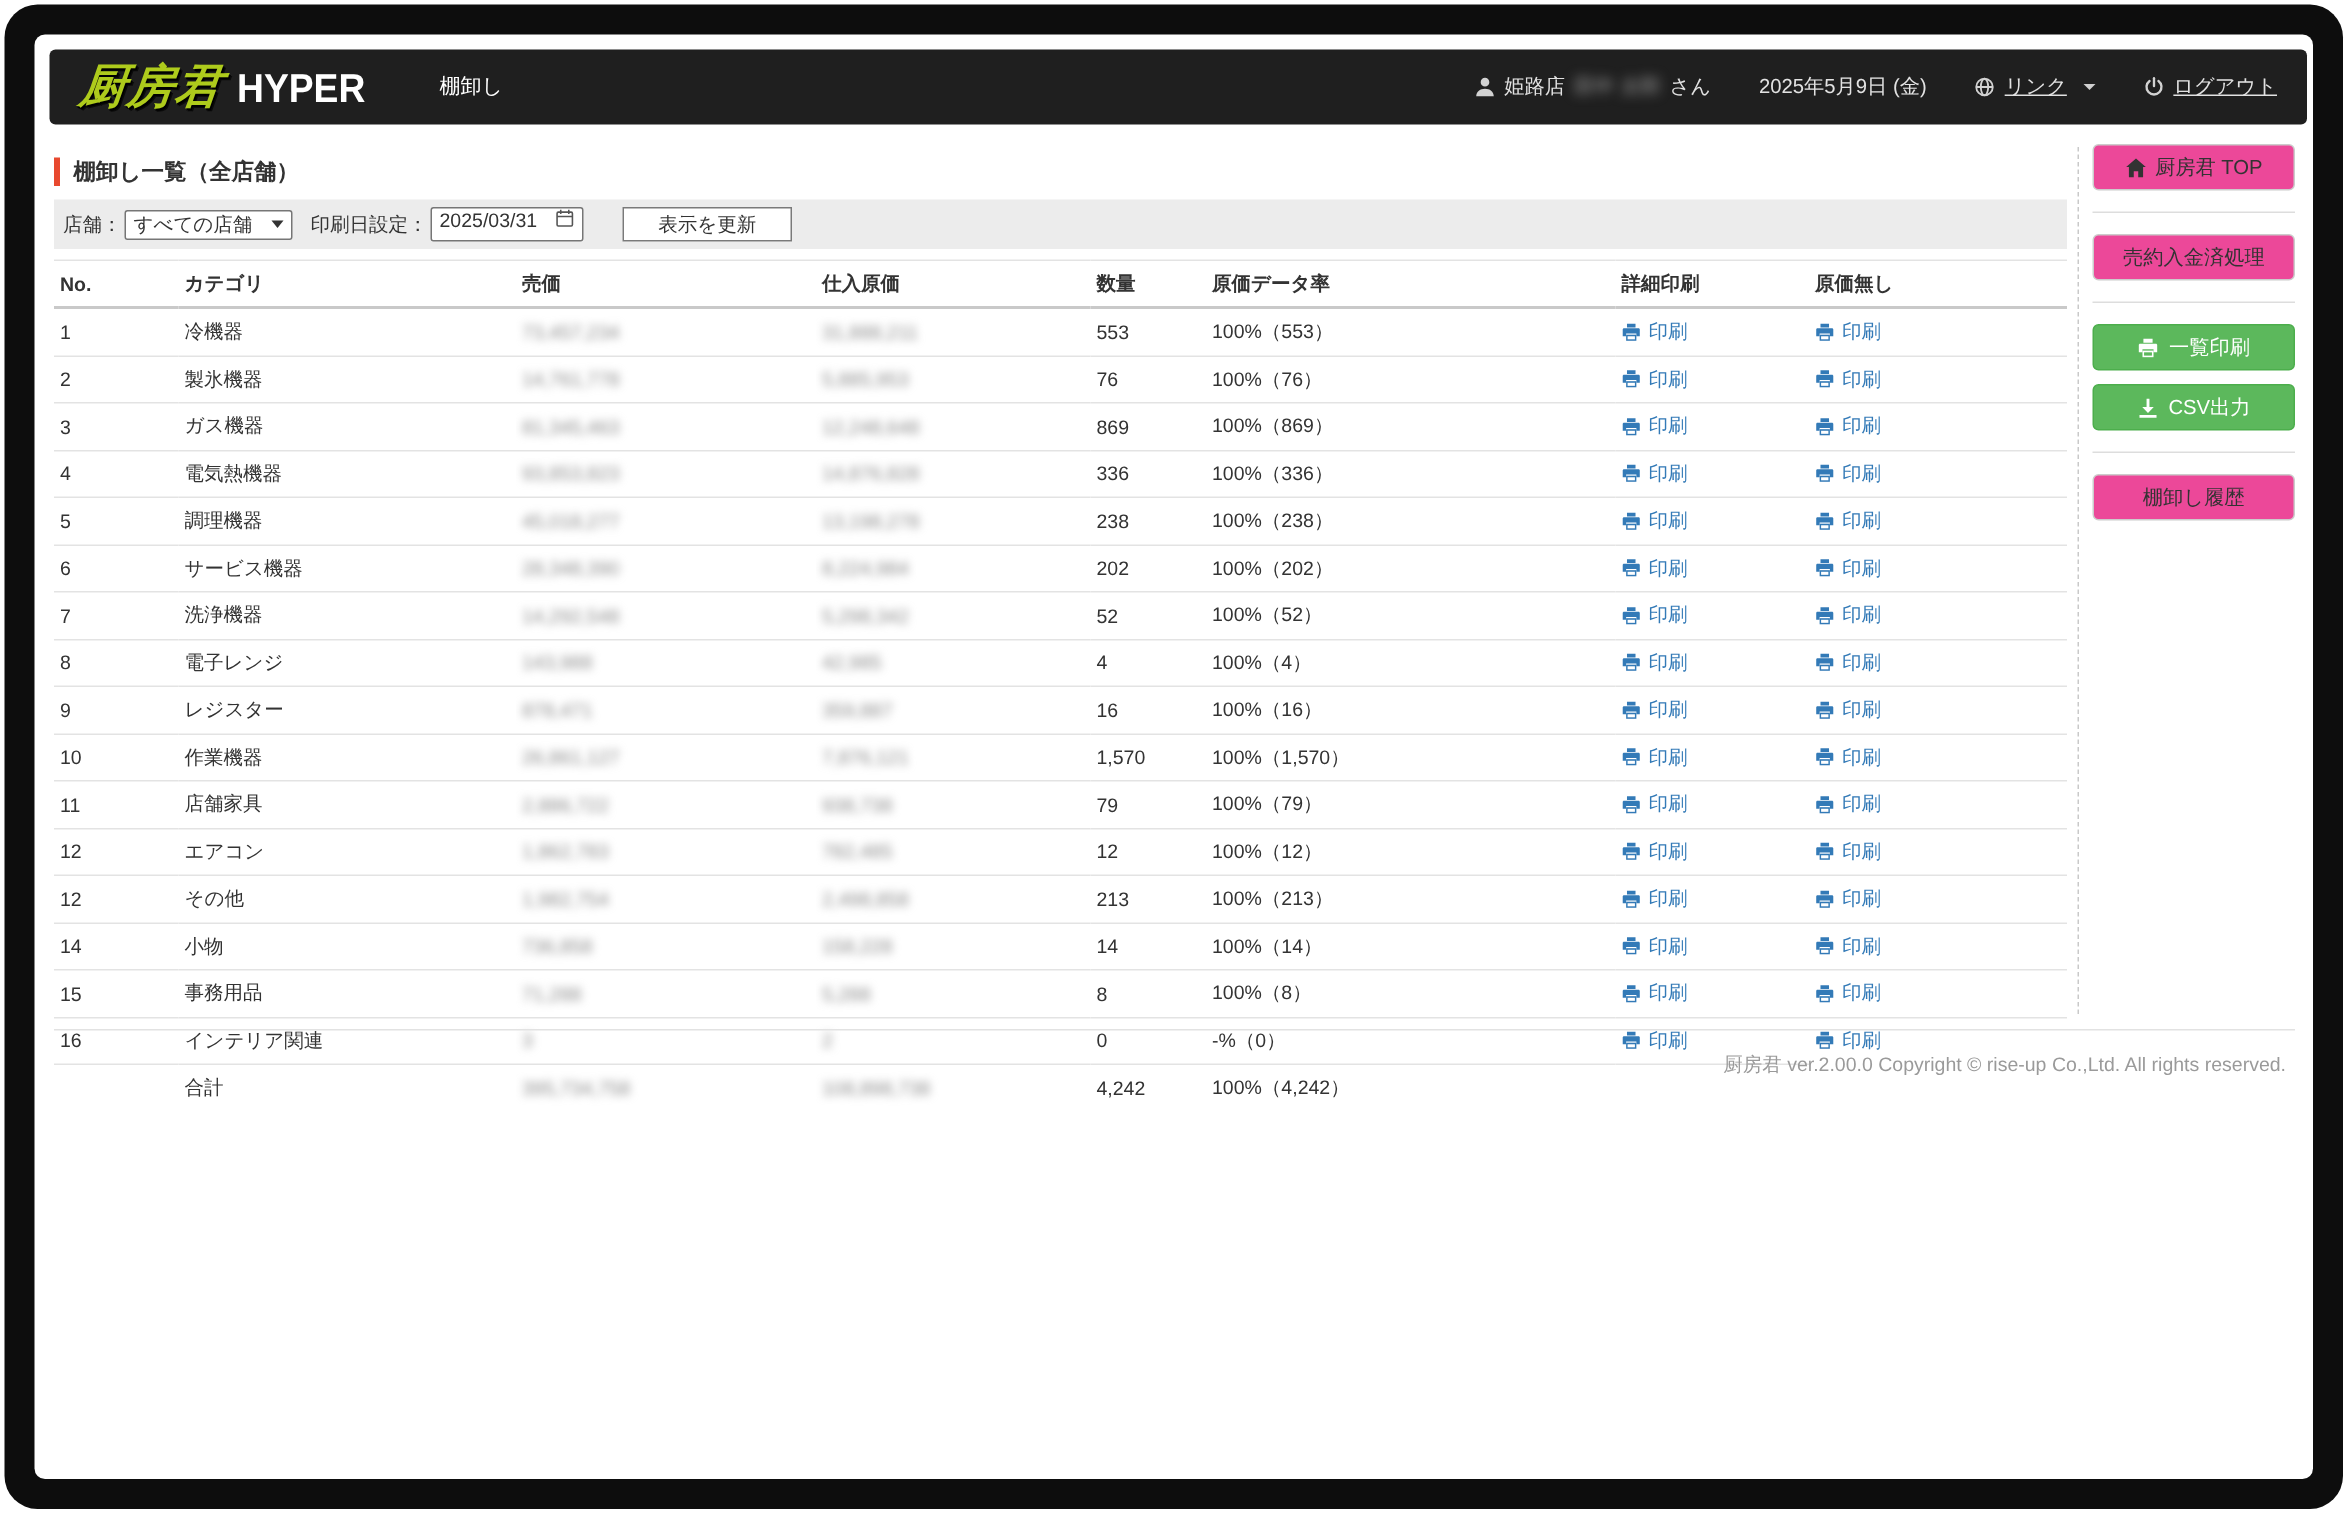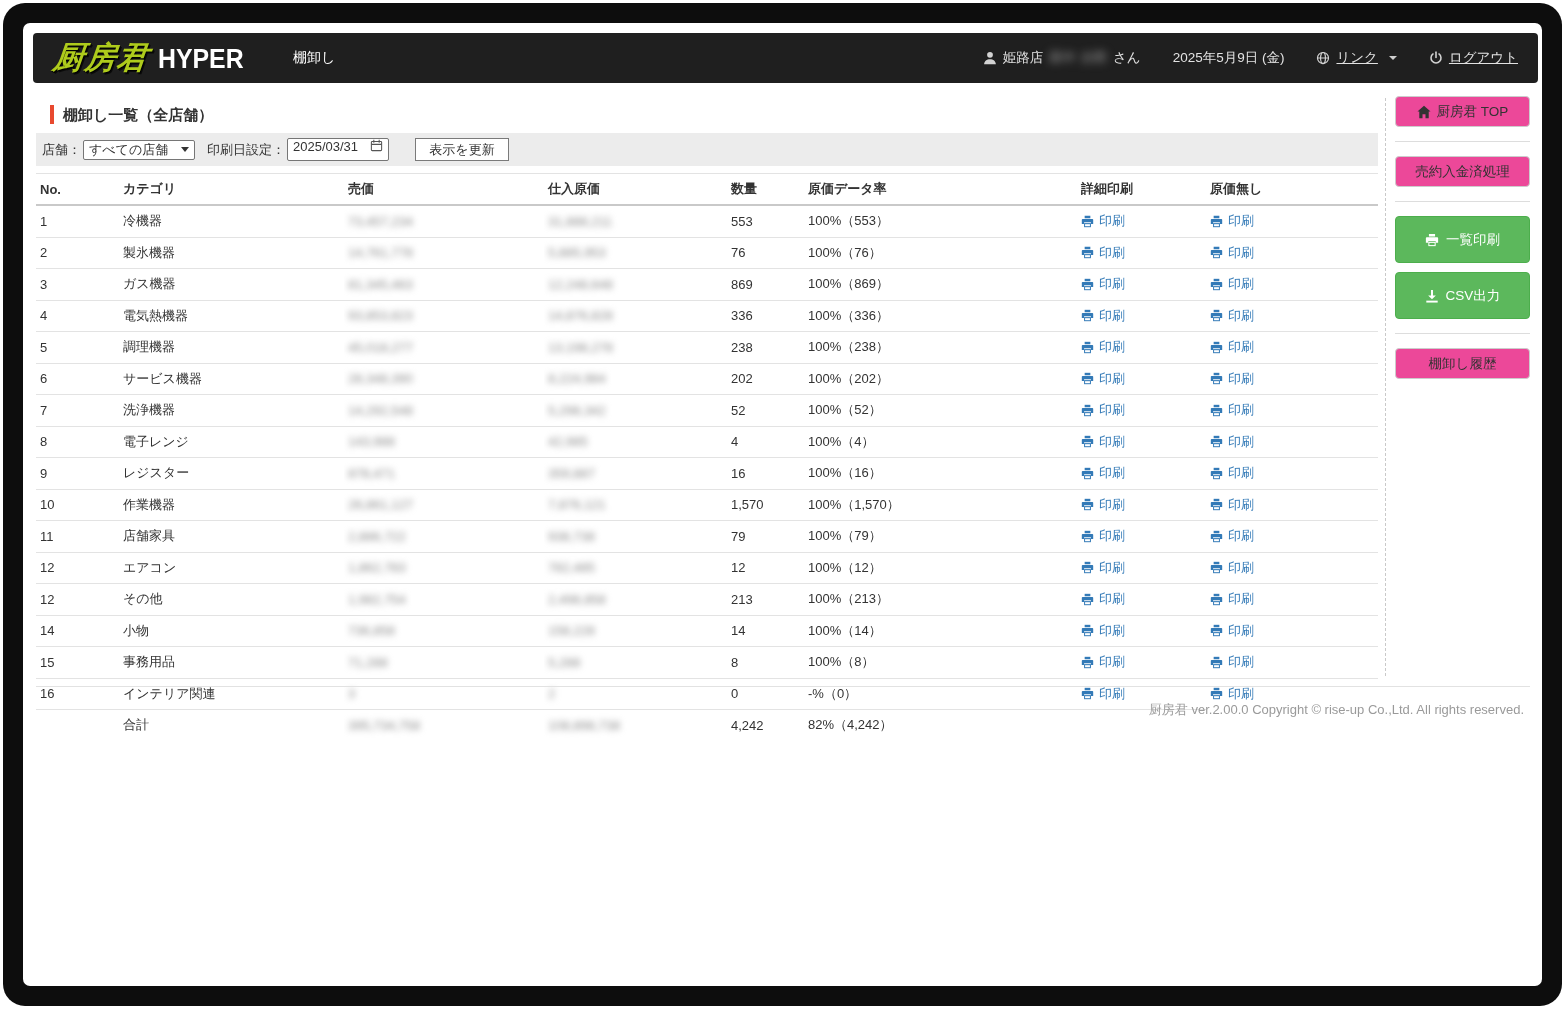--- a/index.html
+++ b/index.html
@@ -21,37 +21,37 @@
   .nav-item { margin-left:42px; font-size:14px; color:#ffffff; cursor:pointer; }
   .topbar-right { margin-left:auto; display:flex; align-items:center; gap:32px;
     font-size:13.5px; color:#e2e2e2; }
   .tb-group { display:inline-flex; align-items:center; gap:6px; white-space:nowrap; }
   .masked-name { filter:blur(4px); color:#a8a8a8; }
   .caret-down { display:inline-block; width:0; height:0; border-left:4px solid transparent;
     border-right:4px solid transparent; border-top:4px solid #cfcfcf; margin-left:5px; }
   .clickable { cursor:pointer;text-decoration:underline; }
 
   
-  .page-title { position:absolute; left:27px; top:82px; font-size:15px; font-weight:bold;
+  .page-title { position:absolute; left:13px; top:82px; font-size:15px; font-weight:bold;
     color:#333; border-left:4px solid #e8492f; padding-left:9px; line-height:19px; }
 
   
   .filter-bar { position:absolute; left:13px; top:110px; width:1342px; height:33px;
     background:#ececec; display:flex; align-items:center; padding-left:6px;
     font-size:13px; color:#333; }
   .fake-select { display:inline-flex; align-items:center; justify-content:space-between;
     width:112px; height:20px; background:#fff; border:1px solid #767676; border-radius:2px;
     padding:0 5px; margin-left:2px; cursor:pointer; }
   .sel-caret { display:inline-block; width:0; height:0; border-left:4px solid transparent;
     border-right:4px solid transparent; border-top:5px solid #333; }
   .filter-label2 { margin-left:12px;font-family:Liberation Mono, monospace; }
   .date-box { display:inline-flex; justify-content:space-between;
     width:102px; height:23px; background:#fff; border:1px solid #767676; border-radius:2px;
     padding:0 5px; margin-left:2px; cursor:text; }
-  .update-btn { margin-left:26px; width:94px; height:23px; background:#fff;
+  .update-btn { margin-left:26px; width:113px; height:23px; background:#fff;
     border:1px solid #7a7a7a; display:flex; align-items:center; justify-content:center;
     font-size:13px; color:#333; cursor:pointer; }
 
   
   table.inv { position:absolute; left:13px; top:150px; width:1342px;
     border-collapse:collapse; table-layout:fixed; font-size:13px; color:#333; }
   table.inv th { border-top:1px solid #e3e3e3; border-bottom:2px solid #c9c9c9;
     font-weight:bold; text-align:left; padding:6px 4px; }
   table.inv td { border-bottom:1px solid #e3e3e3; padding:6px 4px; height:27px;
     white-space:nowrap; overflow:hidden; }
@@ -60,21 +60,21 @@
     text-decoration:none; cursor:pointer; }
   tr.total-row td { border-bottom:none; }
   tr.last-row td:last-child { border-bottom:none; }
 
   
   .sidebar { position:absolute; left:1372px; top:73px; width:135px; display:flex;
     flex-direction:column; }
   .btn-white { height:31px; background:#ec4899; border:1px solid #ccc; border-radius:4px;
     display:flex; align-items:center; justify-content:center; gap:6px; font-size:13.5px;
     color:#333; cursor:pointer; }
-  .btn-green { height:47px; background:#5cb85c; border:1px solid #4cae4c; border-radius:4px;
+  .btn-green { height:31px; background:#5cb85c; border:1px solid #4cae4c; border-radius:4px;
     display:flex; align-items:center; justify-content:center; gap:7px; font-size:13.5px;
     color:#fff; cursor:pointer; }
   .side-divider { border-top:1px solid #ddd; margin:14px 0; }
   .btn-gap { margin-top:9px; }
 
   .dashed-sep { position:absolute; left:1362px; top:75px; height:578px;
     border-left:1px dashed #c9c9c9; }
 
   
   .footer-divider { position:absolute; left:13px; top:663px; width:1494px;
@@ -653,21 +653,21 @@
             <span class="print-label">印刷</span>
           </a>
         </td>
       </tr>
           <tr class="total-row">
           <td></td>
           <td>合計</td>
           <td><span class="blur-val">395,734,758</span></td>
           <td><span class="blur-val">108,898,738</span></td>
           <td>4,242</td>
-          <td>82%（4,242）</td>
+          <td>100%（4,242）</td>
           <td></td>
           <td style="border-bottom:none"></td>
         </tr>
       </tbody>
     </table>
 
     <div class="dashed-sep"></div>
 
     <aside class="sidebar">
       <div class="btn-white">

